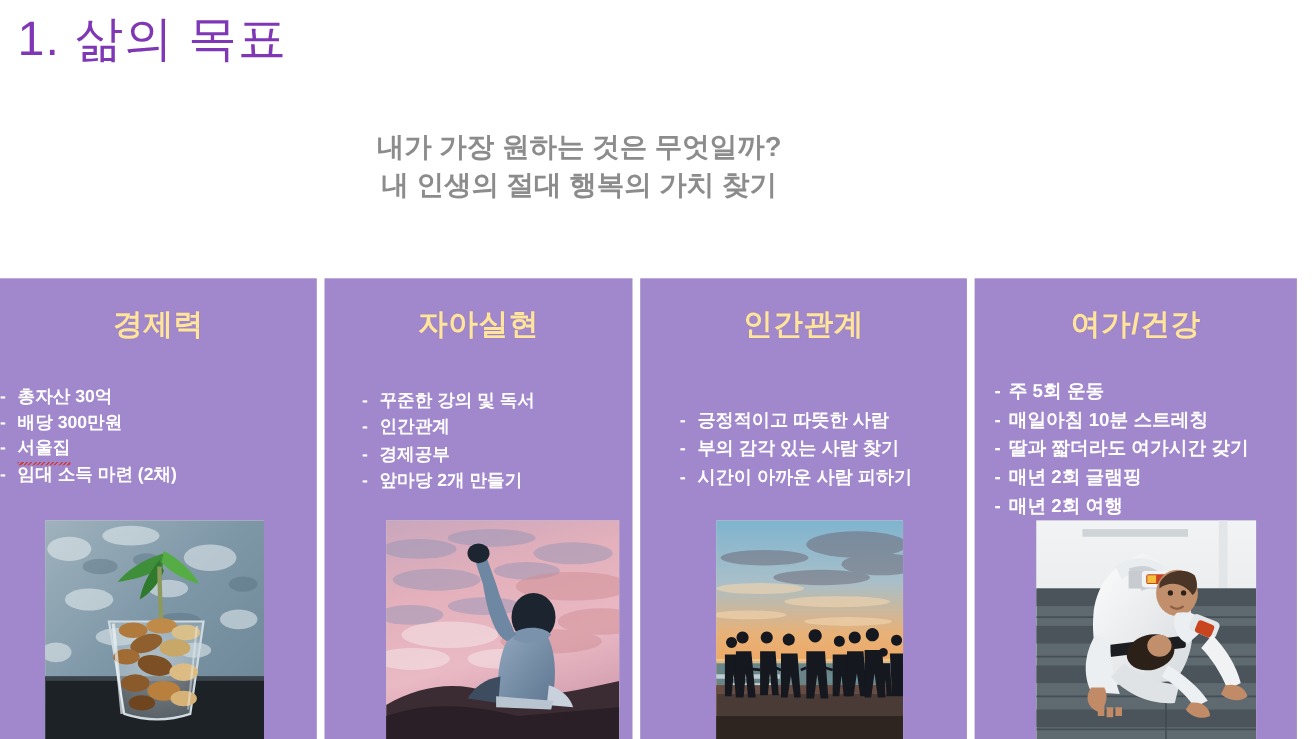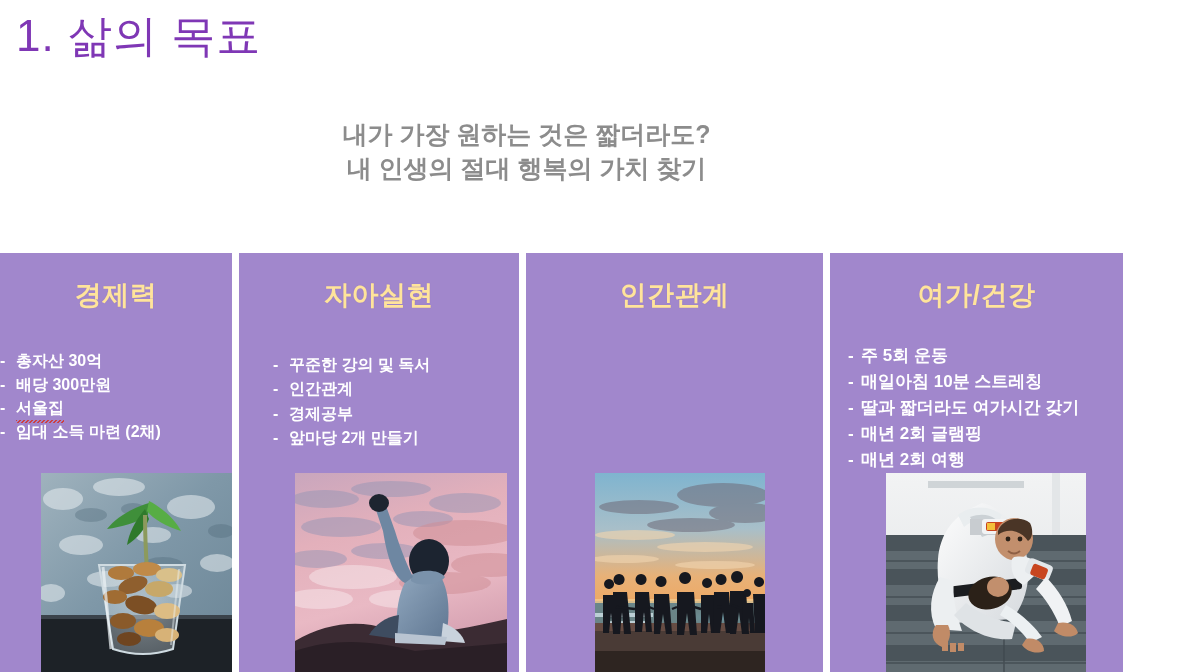--- a/index.html
+++ b/index.html
@@ -46,21 +46,21 @@
     gap:7px;
     background:#ffffff;
   }
   .col{
     position:relative;
     background:#A187CC;
     flex:0 0 auto;
     height:419px;
     overflow:hidden;
   }
-  .col-1{width:232px;}
+  .col-1{width:288px;}
   .col-2{width:280px;}
   .col-3{width:297px;}
   .col-4{width:293px;}
 
   .col-head{
     text-align:center;
     color:#FFE49B;
     font-weight:bold;
     font-size:27px;
     margin-top:24px;
@@ -114,21 +114,21 @@
   .p2{left:56px; width:212px; height:199px;}
   .p3{left:69px; width:170px; height:199px;}
   .p4{left:56px; width:200px; height:199px;}
 </style>
 </head>
 <body>
 
 <div class="slide-title">1. 삶의 목표</div>
 
 <div class="subtitle">
-  <div>내가 가장 원하는 것은 짧더라도?</div>
+  <div>내가 가장 원하는 것은 무엇일까?</div>
   <div>내 인생의 절대 행복의 가치 찾기</div>
 </div>
 
 <div class="band">
 
   <div class="col col-1 c1">
     <div class="col-head">경제력</div>
     <ul class="bullets">
       <li><span class="dash">-</span><span>총자산 30억</span></li>
       <li><span class="dash">-</span><span>배당 300만원</span></li>
@@ -246,20 +246,25 @@
           <path d="M104 142 C90 144 80 152 74 162 L102 166 Z" fill="#3e4c60"></path>
           <path d="M148 150 C160 154 168 162 170 170 L146 168 Z" fill="#c9d2dc"></path>
           <path d="M100 160 L152 164 L150 172 L100 170 Z" fill="#b9c4d1"></path>
         </g>
       </svg>
     </div>
   </div>
 
   <div class="col col-3 c3">
     <div class="col-head">인간관계</div>
+    <ul class="bullets">
+      <li><span class="dash">-</span><span>긍정적이고 따뜻한 사람</span></li>
+      <li><span class="dash">-</span><span>부의 감각 있는 사람 찾기</span></li>
+      <li><span class="dash">-</span><span>시간이 아까운 사람 피하기</span></li>
+    </ul>
     <div class="photo p3">
       <svg width="170" height="199" viewBox="0 0 170 199" xmlns="http://www.w3.org/2000/svg" role="img">
         <defs>
           <linearGradient id="g3sky" x1="0" y1="0" x2="0" y2="1">
             <stop offset="0%" stop-color="#7fb4cf"></stop>
               <stop offset="28%" stop-color="#a8bfc9"></stop>
             <stop offset="52%" stop-color="#e8b177"></stop>
               <stop offset="72%" stop-color="#f0a45c"></stop>
             <stop offset="100%" stop-color="#d98a49"></stop>
           </linearGradient>

